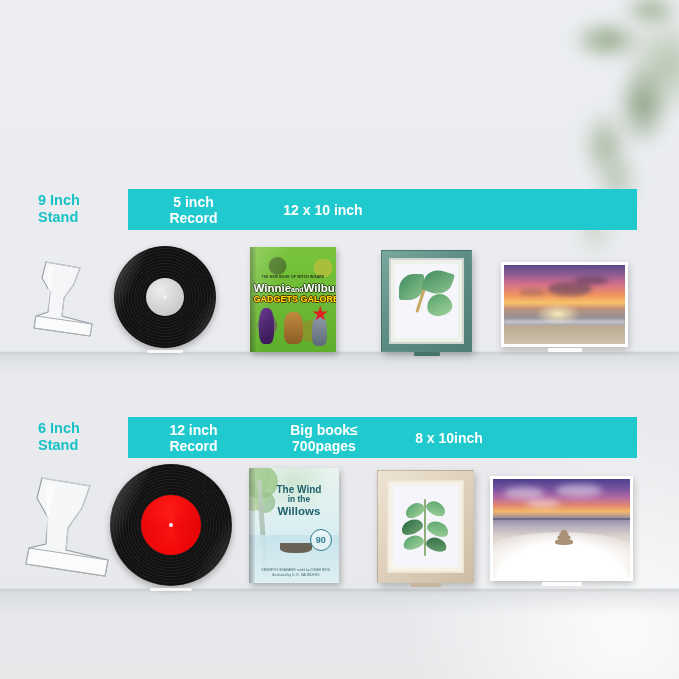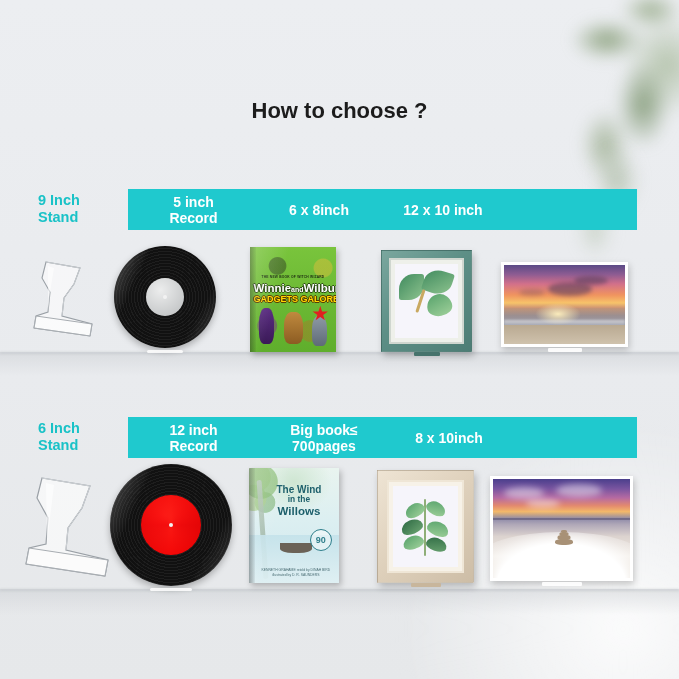--- a/index.html
+++ b/index.html
@@ -356,29 +356,27 @@
   <div class="bg-plant2"></div>
   <div class="bg-glow"></div>
   <div class="bg-shade1"></div>
   <div class="bg-shelf s1"></div>
   <div class="bg-shade2"></div>
   <div class="bg-shelf s2"></div>
 </div>
 
 <div id="content">
 
-  <div class="subtitle">How to choose ?</div>
 
   <div class="row r1">
     <div class="stand-label">9 Inch
 Stand</div>
     <div class="bar">
       <div class="bar-cell c1">5 inch
 Record</div>
-      <div class="bar-cell c3">6 x 8inch</div>
       <div class="bar-cell c4">12 x 10 inch</div>
     </div>
   </div>
 
   <div class="stage s1">
 
     <div class="item" style="left:18px; top:16px;">
       <svg width="86" height="90" viewBox="0 0 86 90">
         <path d="M28 8 L62 14 L56 30 L46 44 L44 62 L74 70 L72 82 L16 74 L18 62 L30 58 L32 38 L24 24 Z" fill="rgba(255,255,255,0.55)" stroke="#9aa0a6" stroke-width="1.1"></path>
         <path d="M28 8 L62 14 L56 30 L46 44 L44 62" fill="none" stroke="#c8ccd0" stroke-width="1"></path>

